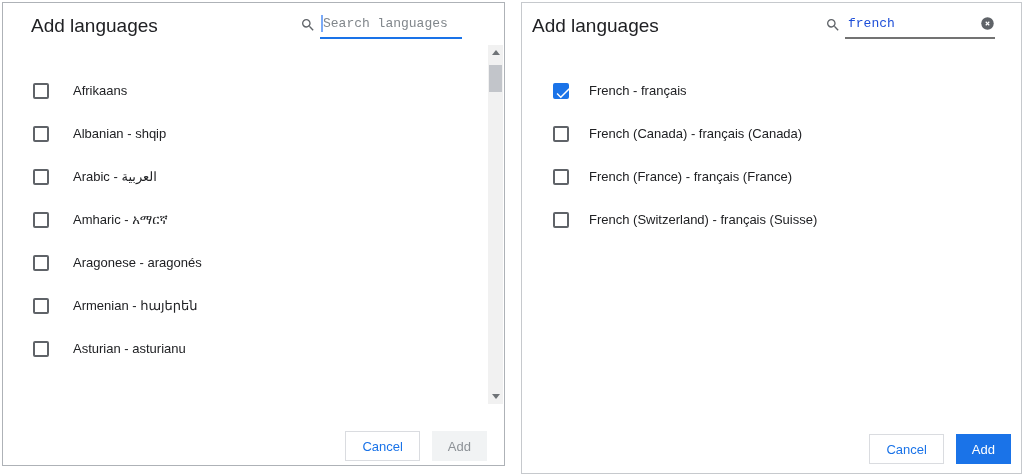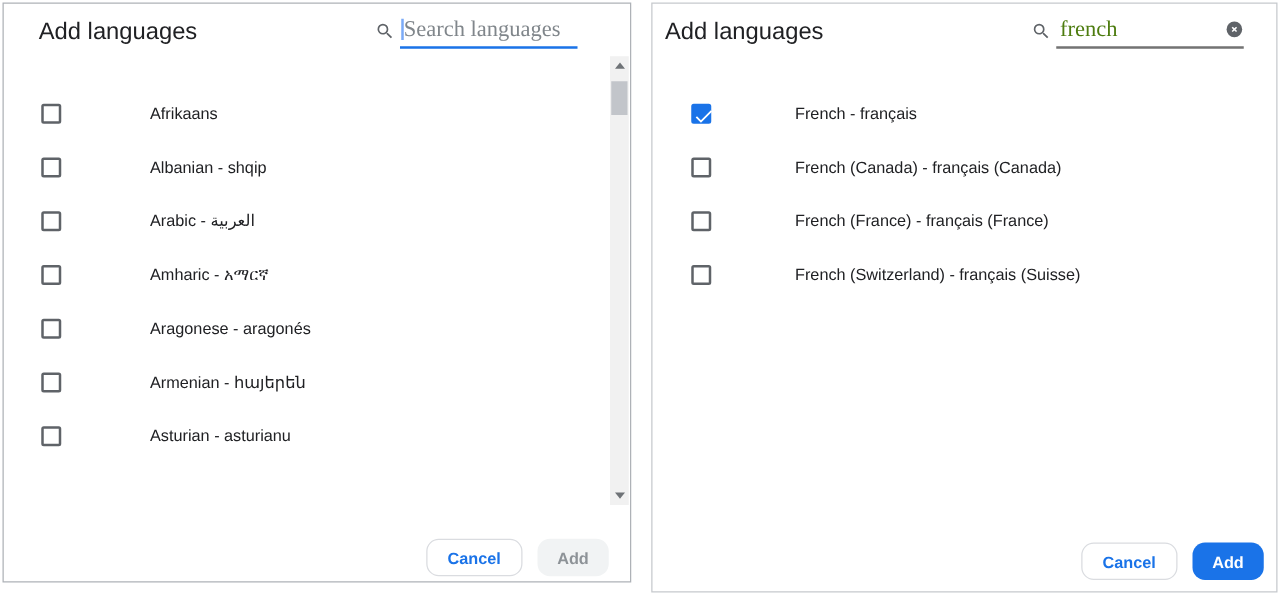--- a/index.html
+++ b/index.html
@@ -13,44 +13,44 @@
   .header { display:flex; align-items:center; height:46px; }
   .card-left  .header { padding-left:28px; padding-right:42px; }
   .card-right .header { padding-left:10px; padding-right:26px; }
   .dialog-title { font-size:19px; color:#202124; }
 
   .search { display:flex; align-items:center; margin-left:auto; }
   .search-icon { flex:0 0 auto; margin-right:4px; margin-bottom:2px; }
   .field { position:relative; display:flex; align-items:center; height:26px; }
   .card-left  .field { width:142px; border-bottom:2px solid #1a73e8; }
   .card-right .field { width:150px; border-bottom:2px solid #737373; }
-  .field input { border:none; outline:none; width:100%; font-size:18px; color:#4d7c0f;
-                 padding:0 0 3px 3px; background:transparent; font-family:Liberation Serif, serif; }
+  .field input { border:none; outline:none; width:100%; font-size:13px; color:#1d4ed8;
+                 padding:0 0 3px 3px; background:transparent; font-family:Liberation Mono, monospace; }
   .field input::placeholder { color:#80868b; opacity:1; }
   .caret { position:absolute; left:1px; top:2px; width:2px; height:17px; background:#7baaf7; }
   .clear-btn { flex:0 0 auto; border:none; background:none; padding:0 0 3px 0; cursor:pointer;
                display:flex; align-items:center; }
 
   .list { margin-top:20px; }
-  .row { display:flex; align-items:center; height:43px;gap:47px; }
+  .row { display:flex; align-items:center; height:43px; }
   .card-left  .row { padding-left:30px; }
   .card-right .row { padding-left:31px; }
   .checkbox { position:relative; width:16px; height:16px; border:2px solid #5f6368; border-radius:2px;
               background:#fff; flex:0 0 auto; }
   .card-left  .checkbox { margin-right:24px; }
   .card-right .checkbox { margin-right:20px; }
   .checkbox svg { display:none; position:absolute; left:-1px; top:-1px; }
   .checkbox.checked { background:#1a73e8; border-color:#1a73e8; }
   .checkbox.checked svg { display:block; }
   .row-label { font-size:13px; color:#202124; }
 
   .footer { position:absolute; display:flex; gap:12px; }
   .card-left  .footer { right:17px; bottom:4px; }
   .card-right .footer { right:10px; bottom:9px; }
-  .btn { height:30px; padding:0 16px; border-radius:10px; font-size:13px; font-weight:bold;
+  .btn { height:30px; padding:0 16px; border-radius:0; font-size:13px; font-weight:normal;
          font-family:"Liberation Sans", sans-serif; cursor:pointer; }
   .btn-cancel { background:#fff; border:1px solid #dadce0; color:#1a73e8; }
   .btn-add { border:none; }
   .btn-add.btn-disabled { background:#f1f3f4; color:#8d9297; }
   .btn-add.btn-primary  { background:#1a73e8; color:#fff; }
 
   .scrollbar { position:absolute; top:42px; right:1px; width:15px; height:359px; background:#f1f1f1; }
   .sb-arrow { position:absolute; left:0; width:15px; height:15px; display:flex;
               align-items:center; justify-content:center; }
   .sb-arrow.up { top:0; }

